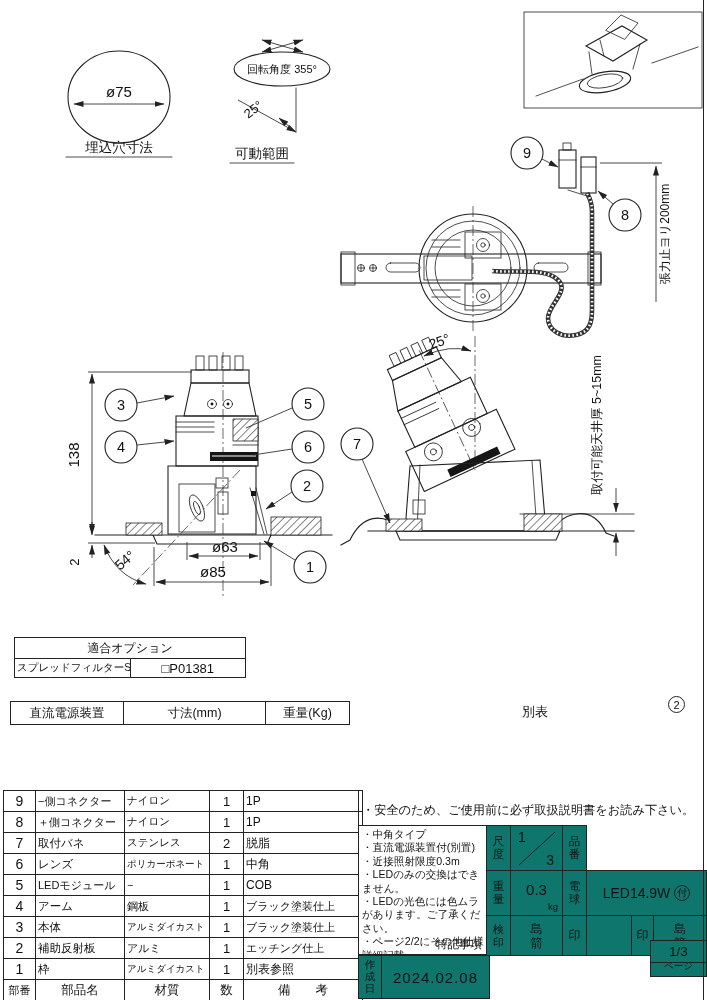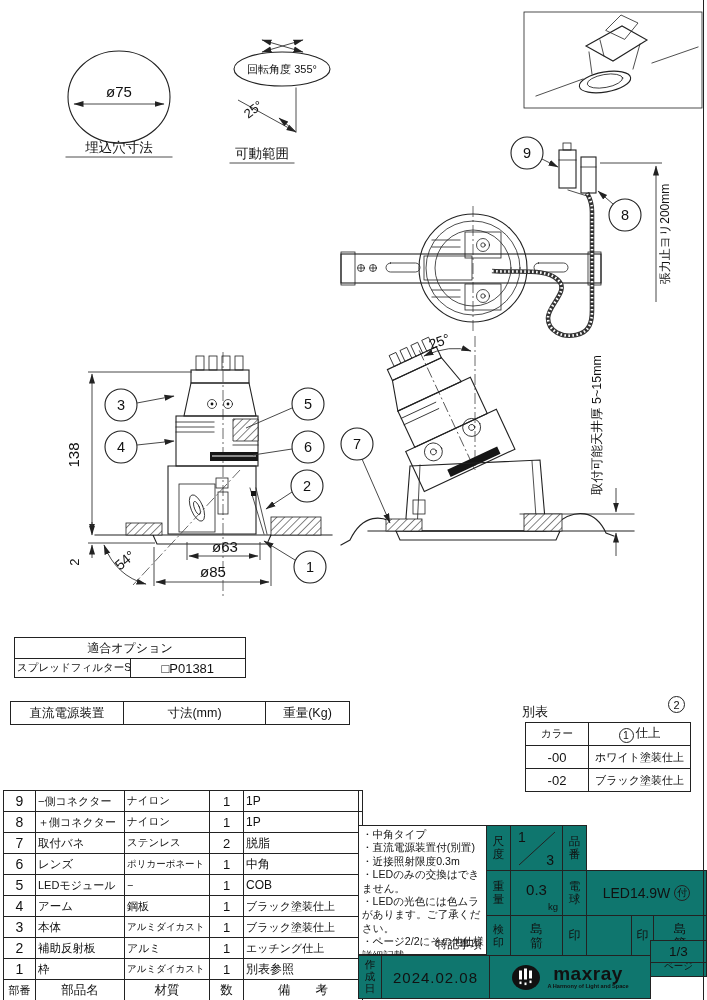--- a/index.html
+++ b/index.html
@@ -303,38 +303,20 @@
         <tr style="height:23px">
       <td style="width:108px;font-size:12.5px">直流電源装置</td>
       <td style="width:137px;font-size:12.5px">寸法(mm)</td>
       <td style="font-size:12.5px">重量(Kg)</td>
     </tr>
   </tbody>
     </table>
 
   <div class="abs" style="left:522px;top:703px;font-size:13px">別表</div>
   <div class="abs circ" style="left:668px;top:696px;width:17px;height:17px;font-size:11px">2</div>
-  <table class="t" style="left:525px;top:722px;width:166px">
-    <tbody>
-        <tr style="height:23px">
-      <td style="width:58px;font-size:10.5px">カラー</td>
-      <td style="font-size:12.5px">
-        <span class="circ" style="width:15px;height:15px;font-size:10.5px;margin-right:2px;vertical-align:-2px">1</span><span>仕上</span>
-      </td>
-    </tr>
-    <tr style="height:23px">
-      <td style="font-size:13px">-00</td>
-      <td style="font-size:11px">ホワイト塗装仕上</td>
-    </tr>
-    <tr style="height:23px">
-      <td style="font-size:13px">-02</td>
-      <td style="font-size:11px">ブラック塗装仕上</td>
-    </tr>
-  </tbody>
-    </table>
 
   <table class="t" style="left:3px;top:790px;width:360px">
     <tbody>
         <tr style="height:21px">
       <td style="width:27px;font-size:14px">9</td>
       <td style="width:84px;font-size:11px;text-align:left">−側コネクター</td>
       <td style="width:80px;font-size:10.5px;text-align:left">ナイロン</td>
       <td style="width:29px;font-size:13px">1</td>
       <td style="font-size:12px;text-align:left">1P</td>
     </tr>
@@ -398,20 +380,21 @@
       <td style="font-size:11px">部番</td>
       <td style="font-size:12.5px">部品名</td>
       <td style="font-size:12.5px">材質</td>
       <td style="font-size:12.5px">数</td>
       <td style="font-size:12.5px">備　　考</td>
     </tr>
   </tbody>
     </table>
 
   <div class="abs" style="left:358px;top:791px;height:34px;border-left:1.1px solid #222"></div>
+  <div class="abs" style="left:362px;top:802px;width:344px;font-size:12.2px;white-space:nowrap">・安全のため、ご使用前に必ず取扱説明書をお読み下さい。</div>
 
   <div class="notebox" style="left:358px;top:825px;width:129px;height:130px;padding:2px 1px 2px 3px">
     <div class="noteline">・中角タイプ</div>
     <div class="noteline">・直流電源装置付(別置)</div>
     <div class="noteline">・近接照射限度0.3m</div>
     <div class="noteline">・LEDのみの交換はできません。</div>
     <div class="noteline">・LEDの光色には色ムラがあります。ご了承ください。</div>
     <div class="noteline">・ページ2/2にその他仕様詳細記載。</div>
     <div class="abs" style="right:4px;bottom:2px;font-size:11.5px">特記事項</div>
   </div>
@@ -455,32 +438,17 @@
   <div class="cell" style="left:586px;top:915px;width:46px;height:41px"></div>
   <div class="cell" style="left:631px;top:915px;width:23px;height:41px;font-size:12px">印</div>
   <div class="cell" style="left:653px;top:915px;width:54px;height:41px">
     <span class="vlab" style="width:15px;font-size:12.5px">島箭</span>
   </div>
 
   <div class="cell" style="left:358px;top:955px;width:24px;height:44px">
     <span class="vlab" style="width:12px;font-size:10.5px">作成日</span>
   </div>
   <div class="cell" style="left:381px;top:955px;width:109px;height:44px;font-size:15px;letter-spacing:1px">2024.02.08</div>
-  <div class="cell" style="left:489px;top:955px;width:162px;height:44px;gap:6px">
-    <svg width="30" height="27" viewBox="0 0 30 27">
-      <ellipse cx="15" cy="13.5" rx="14" ry="12.5" fill="#111"></ellipse>
-      <rect x="8" y="6.5" width="3" height="9" fill="#fff"></rect>
-      <rect x="13" y="4.5" width="3" height="11" fill="#fff"></rect>
-      <rect x="18" y="6.5" width="3" height="8" fill="#fff"></rect>
-      <rect x="8.5" y="17.5" width="2" height="2.6" fill="#fff"></rect>
-      <rect x="13.5" y="18.5" width="2" height="2.6" fill="#fff"></rect>
-      <rect x="18.5" y="16.5" width="2" height="2.6" fill="#fff"></rect>
-    </svg>
-    <div style="display:flex;flex-direction:column;align-items:center;line-height:1">
-      <span style="font-size:19px;font-weight:bold;letter-spacing:0.5px">maxray</span>
-      <span style="font-size:5.6px;font-weight:bold;margin-top:1px">A Harmony of Light and Space</span>
-    </div>
-  </div>
   <div class="cell" style="left:650px;top:955px;width:57px;height:22px;font-size:9.5px">ページ</div>
   <div class="cell" style="left:650px;top:940px;width:57px;height:23px;font-size:13.5px">1/3</div>
 
   <div class="abs" style="left:703px;top:0;height:1000px;border-left:1.3px solid #222"></div>
 </div>
 
 </body></html>

